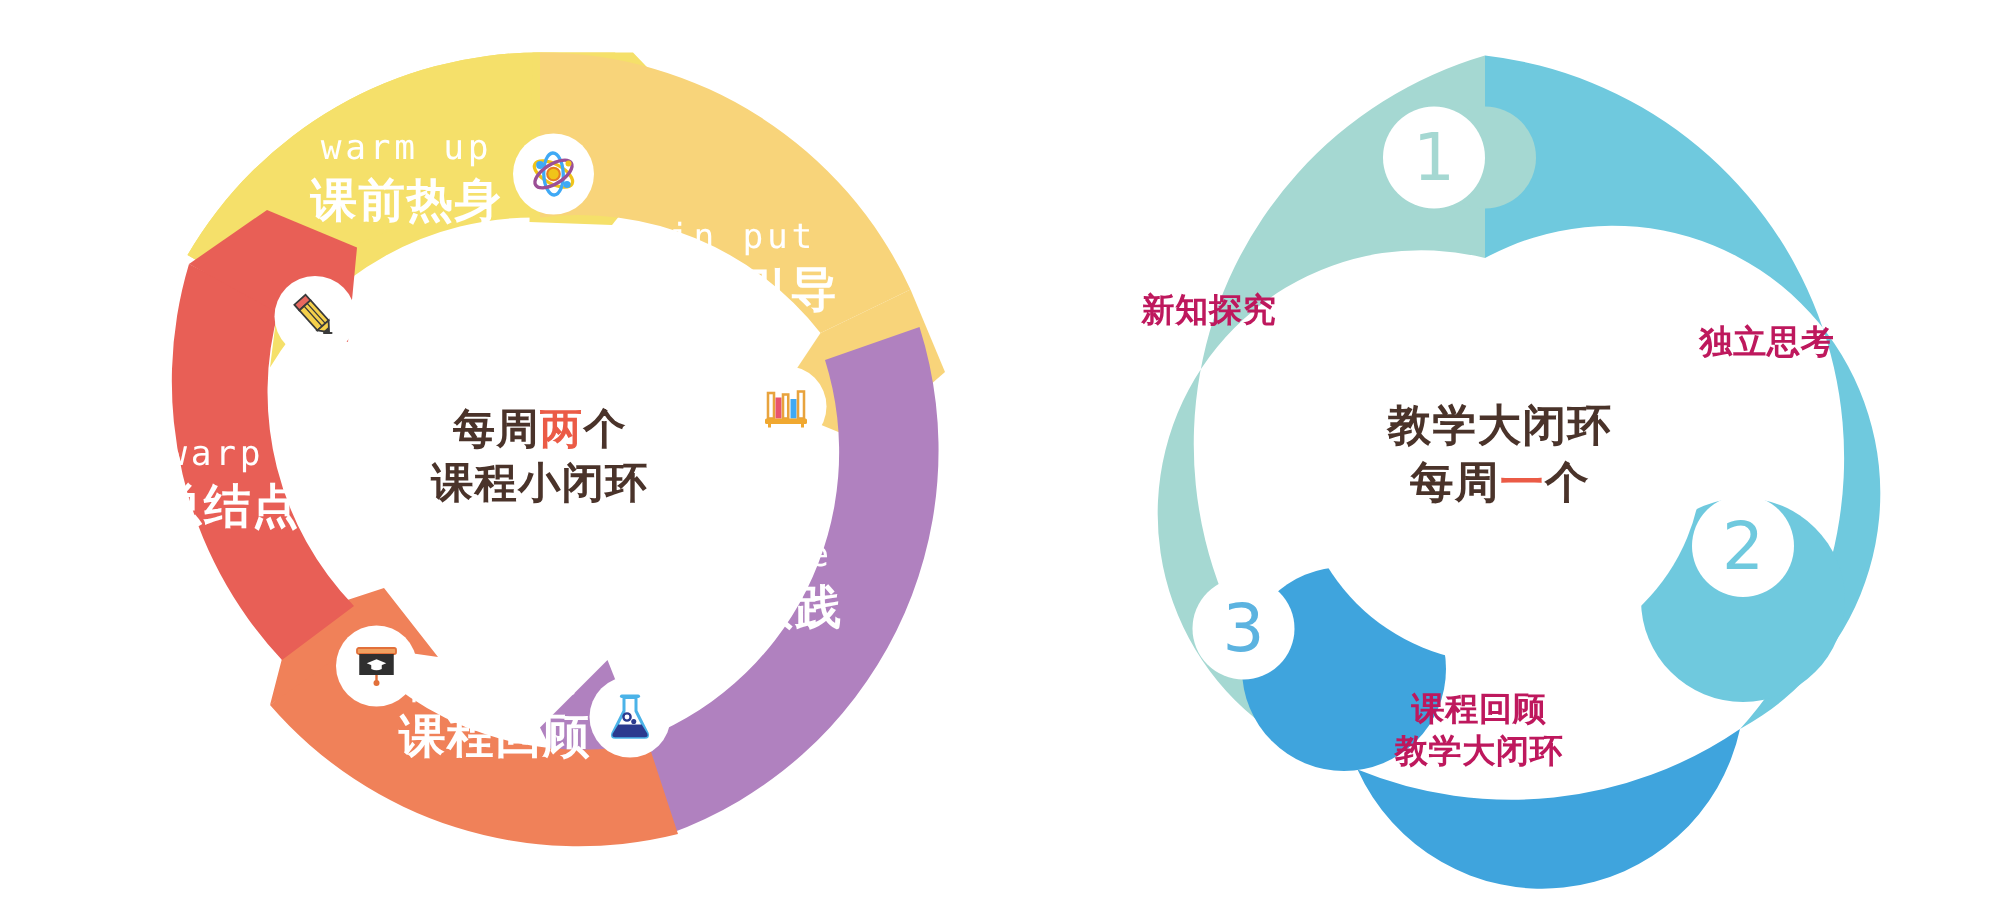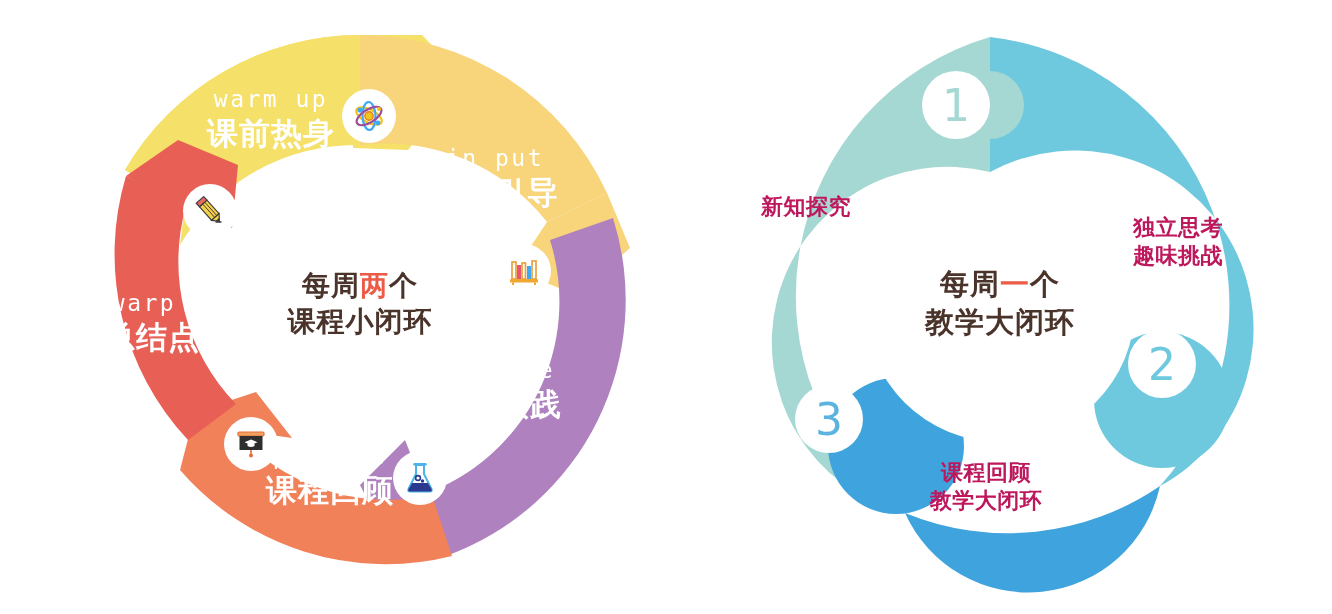--- a/index.html
+++ b/index.html
@@ -303,27 +303,26 @@
     <div class="num-badge" style="left:222px; top:71px; color:#a5d8d2;">1</div>
     <div class="num-badge" style="left:428px; top:330px; color:#6fc9de;">2</div>
     <div class="num-badge" style="left:95px; top:385px; color:#5cb3e0;">3</div>
 
     <div class="ring-label" style="left:36px; top:193px; width:140px;">
       <span>新知探究</span>
     </div>
 
     <div class="ring-label" style="left:408px; top:189px; width:140px;margin-top:25px;">
       <span>独立思考</span>
-      <span>趣味挑战</span>
     </div>
 
     <div class="ring-label" style="left:216px; top:459px; width:140px;">
       <span>课程回顾</span>
       <span>教学大闭环</span>
     </div>
 
     <div class="center-text" id="right-center" style="left:190px; top:266px; width:220px;">
+      <span class="line">教学大闭环</span>
       <span class="line"><span>每周</span><span class="accent">一</span><span>个</span></span>
-      <span class="line">教学大闭环</span>
     </div>
   </div>
 
 </div>
 
 </body></html>

